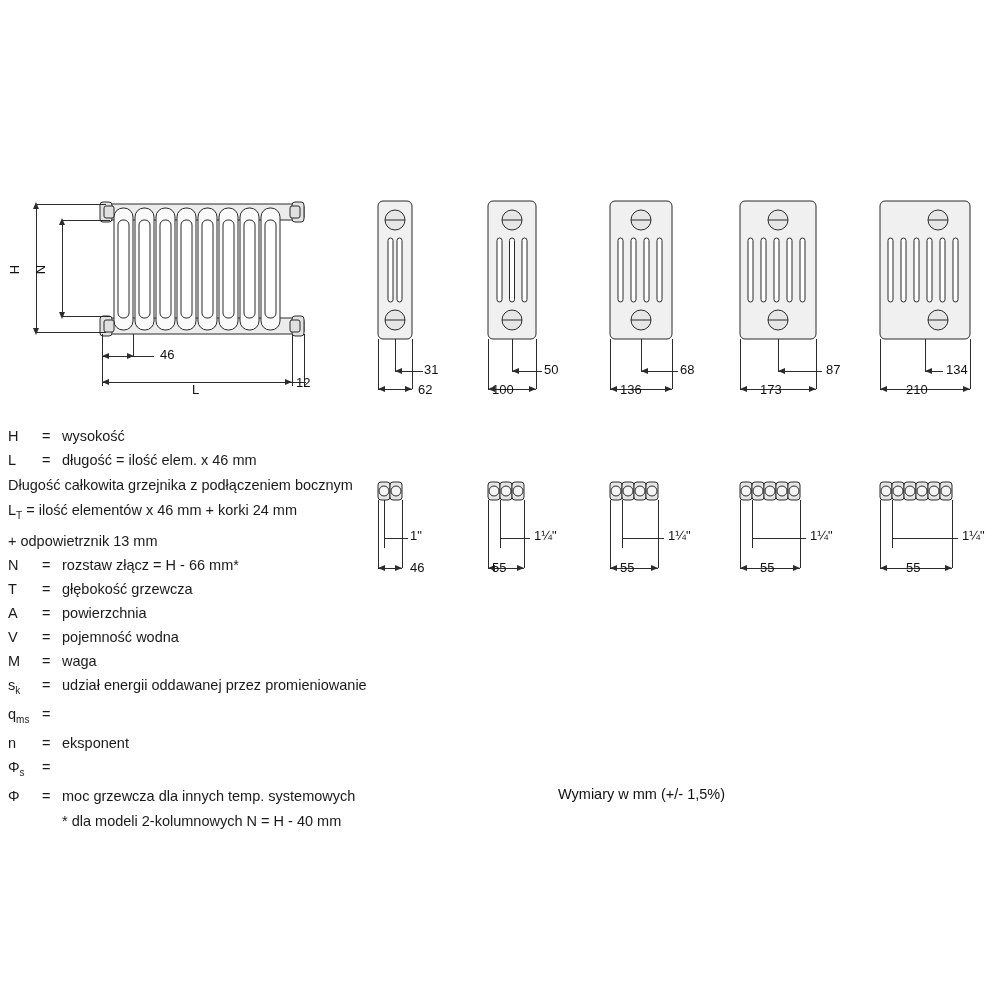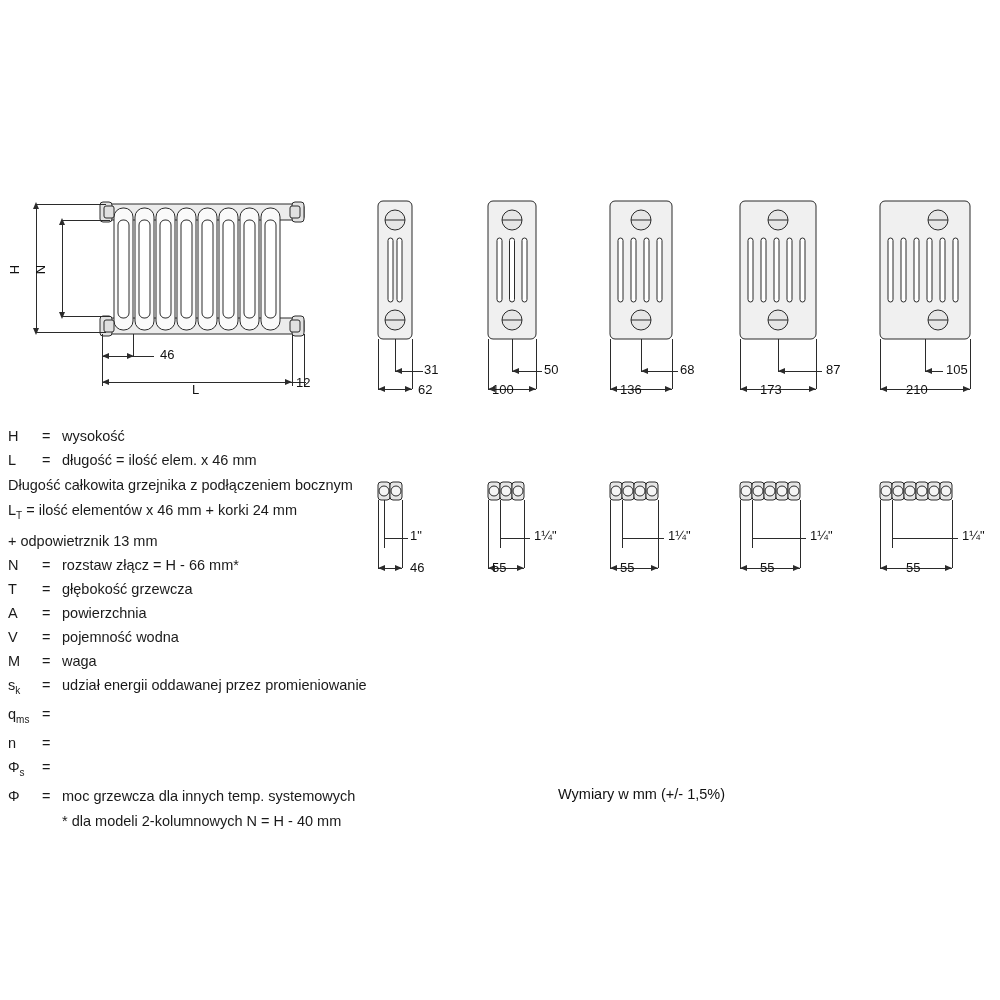--- a/index.html
+++ b/index.html
@@ -236,21 +236,21 @@
       <rect x="44" y="42" width="5" height="64" rx="2.5" fill="#fff" stroke="#2b2b2b"></rect>
       <rect x="57" y="42" width="5" height="64" rx="2.5" fill="#fff" stroke="#2b2b2b"></rect>
       <rect x="70" y="42" width="5" height="64" rx="2.5" fill="#fff" stroke="#2b2b2b"></rect>
       <rect x="83" y="42" width="5" height="64" rx="2.5" fill="#fff" stroke="#2b2b2b"></rect>
     </svg>
     <div class="vline" style="left:10px;top:143px;height:50px;"></div>
     <div class="vline" style="left:55px;top:143px;height:32px;"></div>
     <div class="vline" style="left:100px;top:143px;height:50px;"></div>
     <div class="hline" style="left:55px;top:175px;width:18px;"></div>
     <div class="ar ar-l" style="left:55px;top:171.5px;"></div>
-    <div class="dimtxt" style="left:76px;top:166px;">105</div>
+    <div class="dimtxt" style="left:76px;top:166px;">134</div>
     <div class="hline" style="left:10px;top:193px;width:90px;"></div>
     <div class="ar ar-l" style="left:10px;top:189.5px;"></div>
     <div class="ar ar-r" style="left:93px;top:189.5px;"></div>
     <div class="dimtxt" style="left:36px;top:186px;">210</div>
   </div>
 
   <div class="abs" style="left:362px;top:478px;">
     <svg width="110" height="40" viewBox="0 0 110 40">
       <rect x="16" y="4" width="12" height="18" rx="3" fill="#e6e6e6" stroke="#2b2b2b"></rect>
       <rect x="28" y="4" width="12" height="18" rx="3" fill="#e6e6e6" stroke="#2b2b2b"></rect>
@@ -413,20 +413,21 @@
       <span class="leq">=</span>
       <span class="ltxt">udział energii oddawanej przez promieniowanie</span>
     </div>
     <div class="lrow">
       <span class="lsym"><span>q</span><span class="sub">ms</span></span>
       <span class="leq">=</span>
     </div>
     <div class="lrow">
       <span class="lsym">n</span>
       <span class="leq">=</span>
+      <span class="ltxt">eksponent</span>
     </div>
     <div class="lrow">
       <span class="lsym"><span>Φ</span><span class="sub">s</span></span>
       <span class="leq">=</span>
     </div>
     <div class="lrow">
       <span class="lsym">Φ</span>
       <span class="leq">=</span>
       <span class="ltxt">moc grzewcza dla innych temp. systemowych</span>
     </div>

